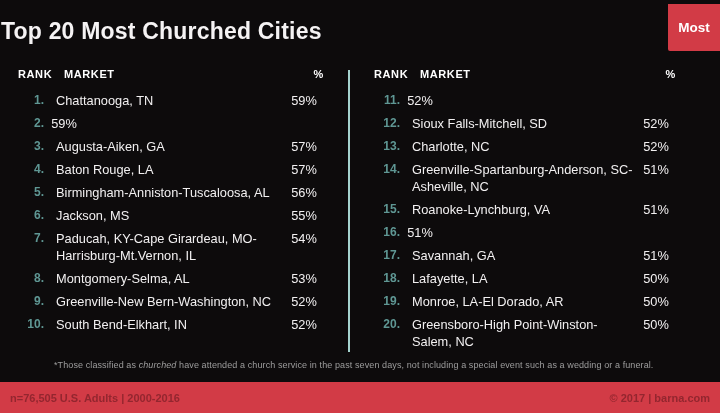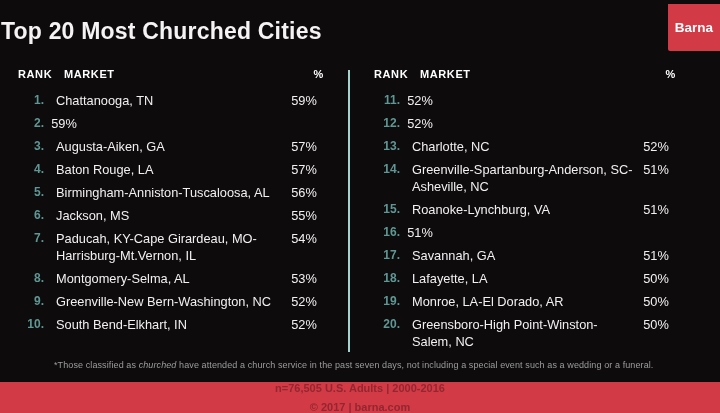--- a/index.html
+++ b/index.html
@@ -67,31 +67,31 @@
     position: absolute; left: 10px; top: 360px; right: 10px;
     color: #9d9d9d; font-size: 9px; letter-spacing: 0.1px; margin-left: 44px;
   }
   .footnote em { font-style: italic; }
 
   .footer-bar {
     position: absolute; left: 0; bottom: 0;
     width: 720px; height: 31px;
     background: #d23b46;
     display: flex; align-items: center; justify-content: space-between;
-    box-sizing: border-box; padding: 0 10px; flex-direction: column;
+    box-sizing: border-box; padding: 0 10px;
   }
   .footer-bar .ftext { color: #93262f; font-size: 11px; font-weight: bold; }
 </style>
 </head>
 <body>
 
 <div class="title">Top 20 Most Churched Cities</div>
 
 <div class="logo">
-  <span>Barna</span>
+  <span>Most</span>
 </div>
 
 <div class="panel panel-left">
   <div class="thead">
     <div class="col-rank">RANK</div>
     <div class="col-market">MARKET</div>
     <div class="col-pct">%</div>
   </div>
   <div>
       <div class="trow">
@@ -155,20 +155,21 @@
     <div class="col-market">MARKET</div>
     <div class="col-pct">%</div>
   </div>
   <div>
       <div class="trow">
         <div class="rank">11.</div>
         <div class="pct">52%</div>
       </div>
       <div class="trow">
         <div class="rank">12.</div>
+        <div class="market">Sioux Falls-Mitchell, SD</div>
         <div class="pct">52%</div>
       </div>
       <div class="trow">
         <div class="rank">13.</div>
         <div class="market">Charlotte, NC</div>
         <div class="pct">52%</div>
       </div>
       <div class="trow">
         <div class="rank">14.</div>
         <div class="market">Greenville-Spartanburg-Anderson, SC-

